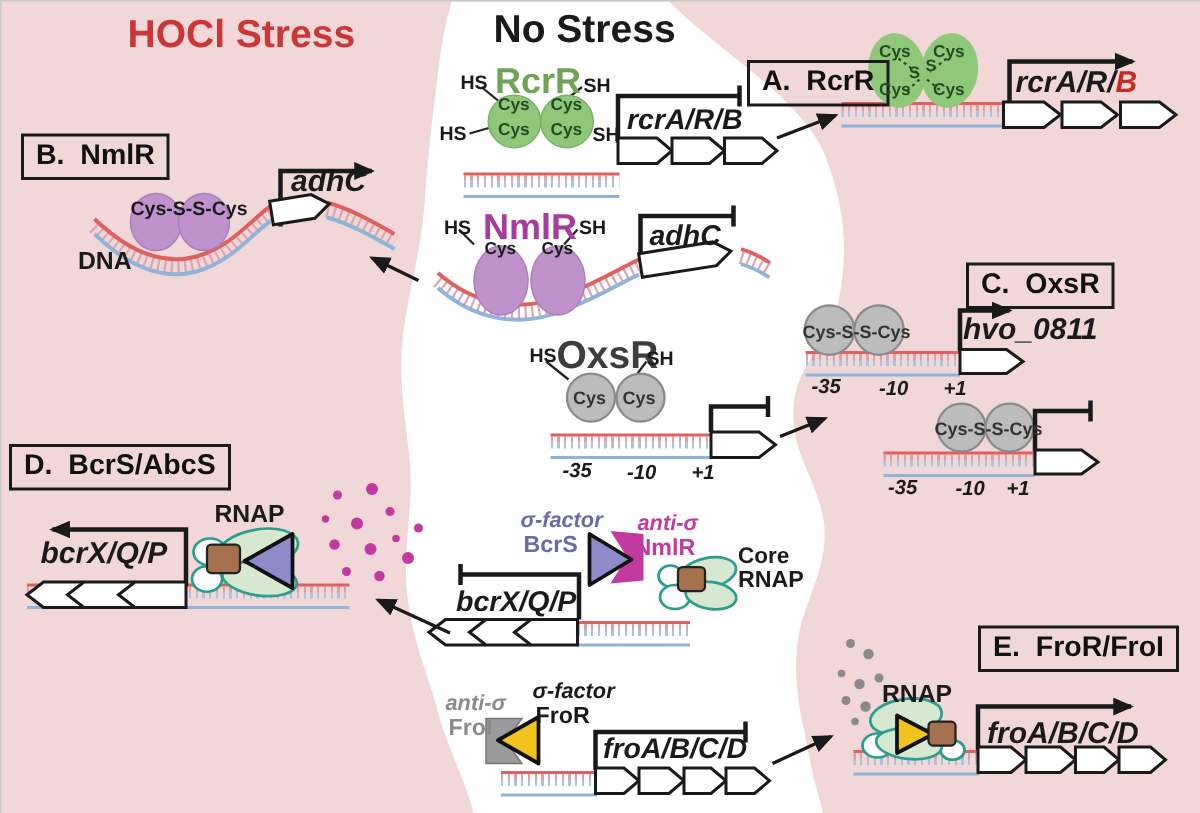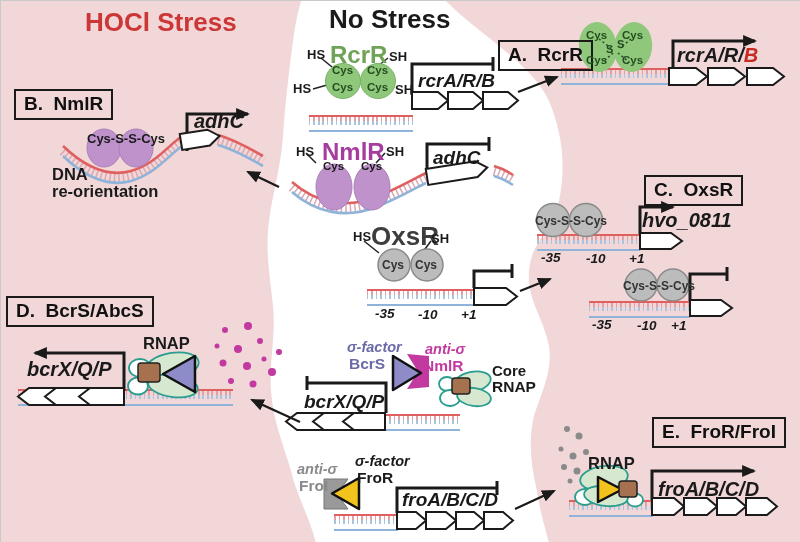--- a/index.html
+++ b/index.html
@@ -316,21 +316,20 @@
   <span class="t" style="left:585px;top:54px;font-size:11.5px;color:#234d20;">Cys</span>
   <span class="t" style="left:621px;top:29px;font-size:11.5px;color:#234d20;">Cys</span>
   <span class="t" style="left:621px;top:54px;font-size:11.5px;color:#234d20;">Cys</span>
   <span class="t" style="left:605px;top:43px;font-size:11px;color:#234d20;">S</span>
   <span class="t" style="left:616px;top:38px;font-size:11px;color:#234d20;">S</span>
   <span class="t glbl" style="left:676px;top:44px;font-size:20px;"><span>rcrA/R/</span><span style="color:#c62a22;">B</span></span>
 
   <span class="t glbl" style="left:193px;top:110px;font-size:20px;">adhC</span>
   <span class="t" style="left:86px;top:131px;font-size:13px;">Cys-S-S-Cys</span>
   <span class="t" style="left:51px;top:165px;font-size:16.5px;">DNA</span>
-  <span class="t" style="left:51px;top:182px;font-size:16.5px;">re-orientation</span>
 
   <span class="t" style="left:534px;top:214px;font-size:12px;color:#333;">Cys-S-S-Cys</span>
   <span class="t glbl" style="left:641px;top:209px;font-size:20px;">hvo_0811</span>
   <span class="t pos" style="left:540px;top:250px;">-35</span>
   <span class="t pos" style="left:585px;top:251px;">-10</span>
   <span class="t pos" style="left:628px;top:251px;">+1</span>
   <span class="t" style="left:622px;top:279px;font-size:12px;color:#333;">Cys-S-S-Cys</span>
   <span class="t pos" style="left:591px;top:317px;">-35</span>
   <span class="t pos" style="left:636px;top:318px;">-10</span>
   <span class="t pos" style="left:670px;top:318px;">+1</span>

